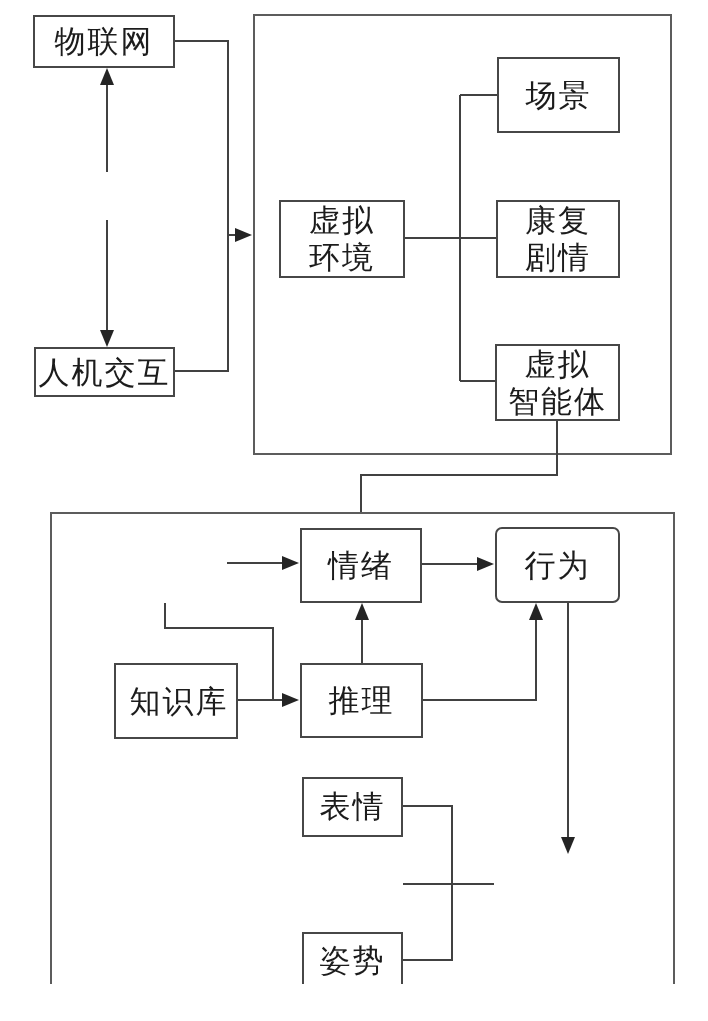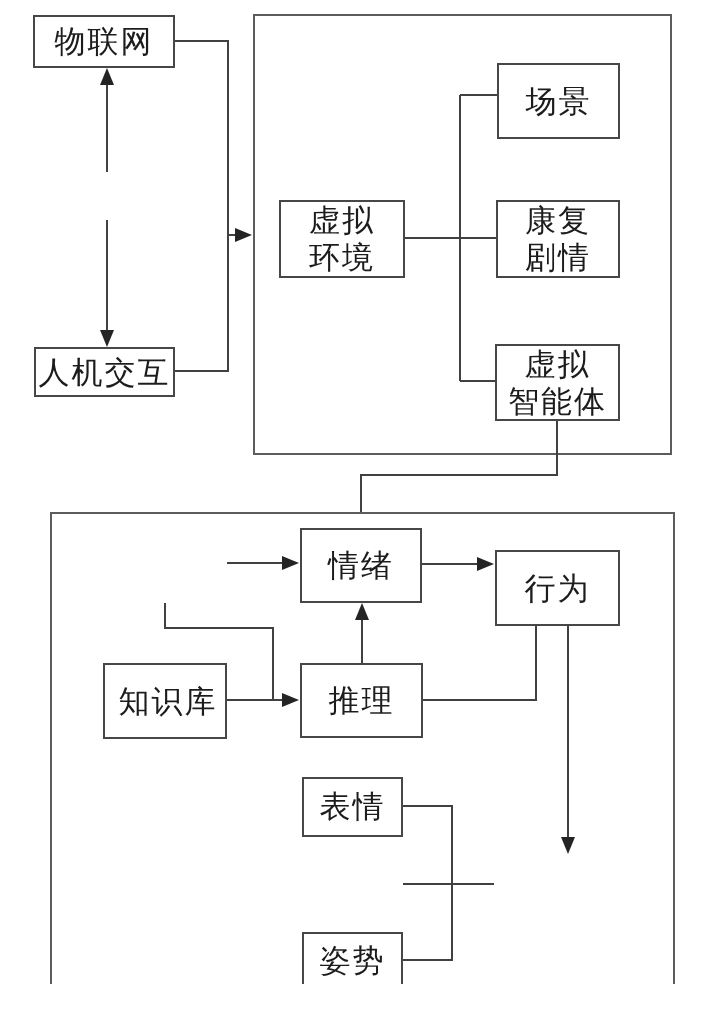--- a/index.html
+++ b/index.html
@@ -120,39 +120,39 @@
     <span class="node-label">物联网</span>
   </div>
   <div class="node" style="left:14px; top:347px; width:141px; height:50px;">
     <span class="node-label">人机交互</span>
   </div>
 
   <div class="node" style="left:259px; top:200px; width:126px; height:78px;">
     <span class="node-label">虚拟
 环境</span>
   </div>
-  <div class="node" style="left:477px; top:63px; width:123px; height:76px;font-family:Liberation Serif, serif;">
+  <div class="node" style="left:477px; top:57px; width:123px; height:76px;font-family:Liberation Serif, serif;">
     <span class="node-label">场景</span>
   </div>
   <div class="node" style="left:476px; top:200px; width:124px; height:78px;">
     <span class="node-label">康复
 剧情</span>
   </div>
   <div class="node" style="left:475px; top:344px; width:125px; height:77px;">
     <span class="node-label">虚拟
 智能体</span>
   </div>
 
   <div class="node" style="left:280px; top:528px; width:122px; height:75px;">
     <span class="node-label">情绪</span>
   </div>
-  <div class="node" style="left:475px; top:550px; width:125px; height:76px;">
+  <div class="node" style="left:475px; top:527px; width:125px; height:76px;border-radius:7px;">
     <span class="node-label">行为</span>
   </div>
-  <div class="node" style="left:83px; top:663px; width:124px; height:76px;padding-left:6px;">
+  <div class="node" style="left:94px; top:663px; width:124px; height:76px;padding-left:6px;">
     <span class="node-label">知识库</span>
   </div>
   <div class="node" style="left:280px; top:663px; width:123px; height:75px;">
     <span class="node-label">推理</span>
   </div>
   <div class="node small" style="left:282px; top:777px; width:101px; height:60px;">
     <span class="node-label">表情</span>
   </div>
   <div class="node small" style="left:282px; top:932px; width:101px; height:58px;">
     <span class="node-label">姿势</span>

